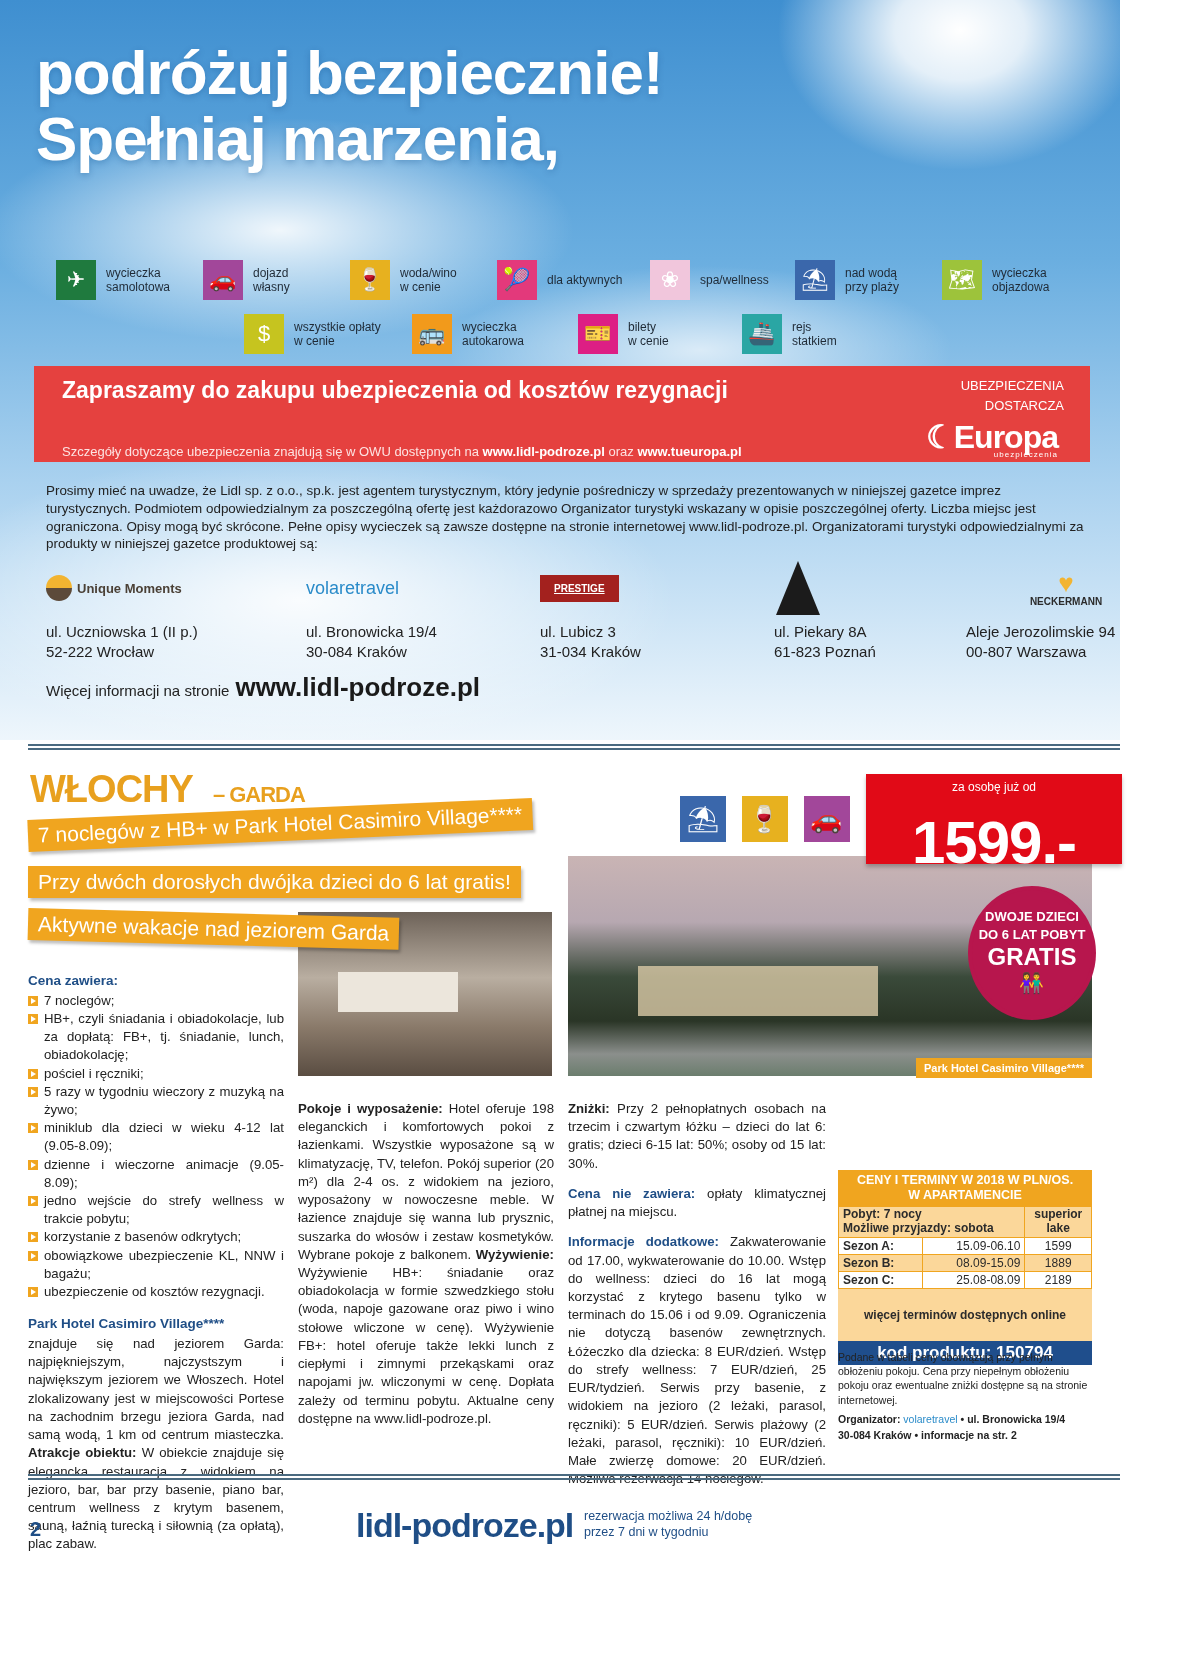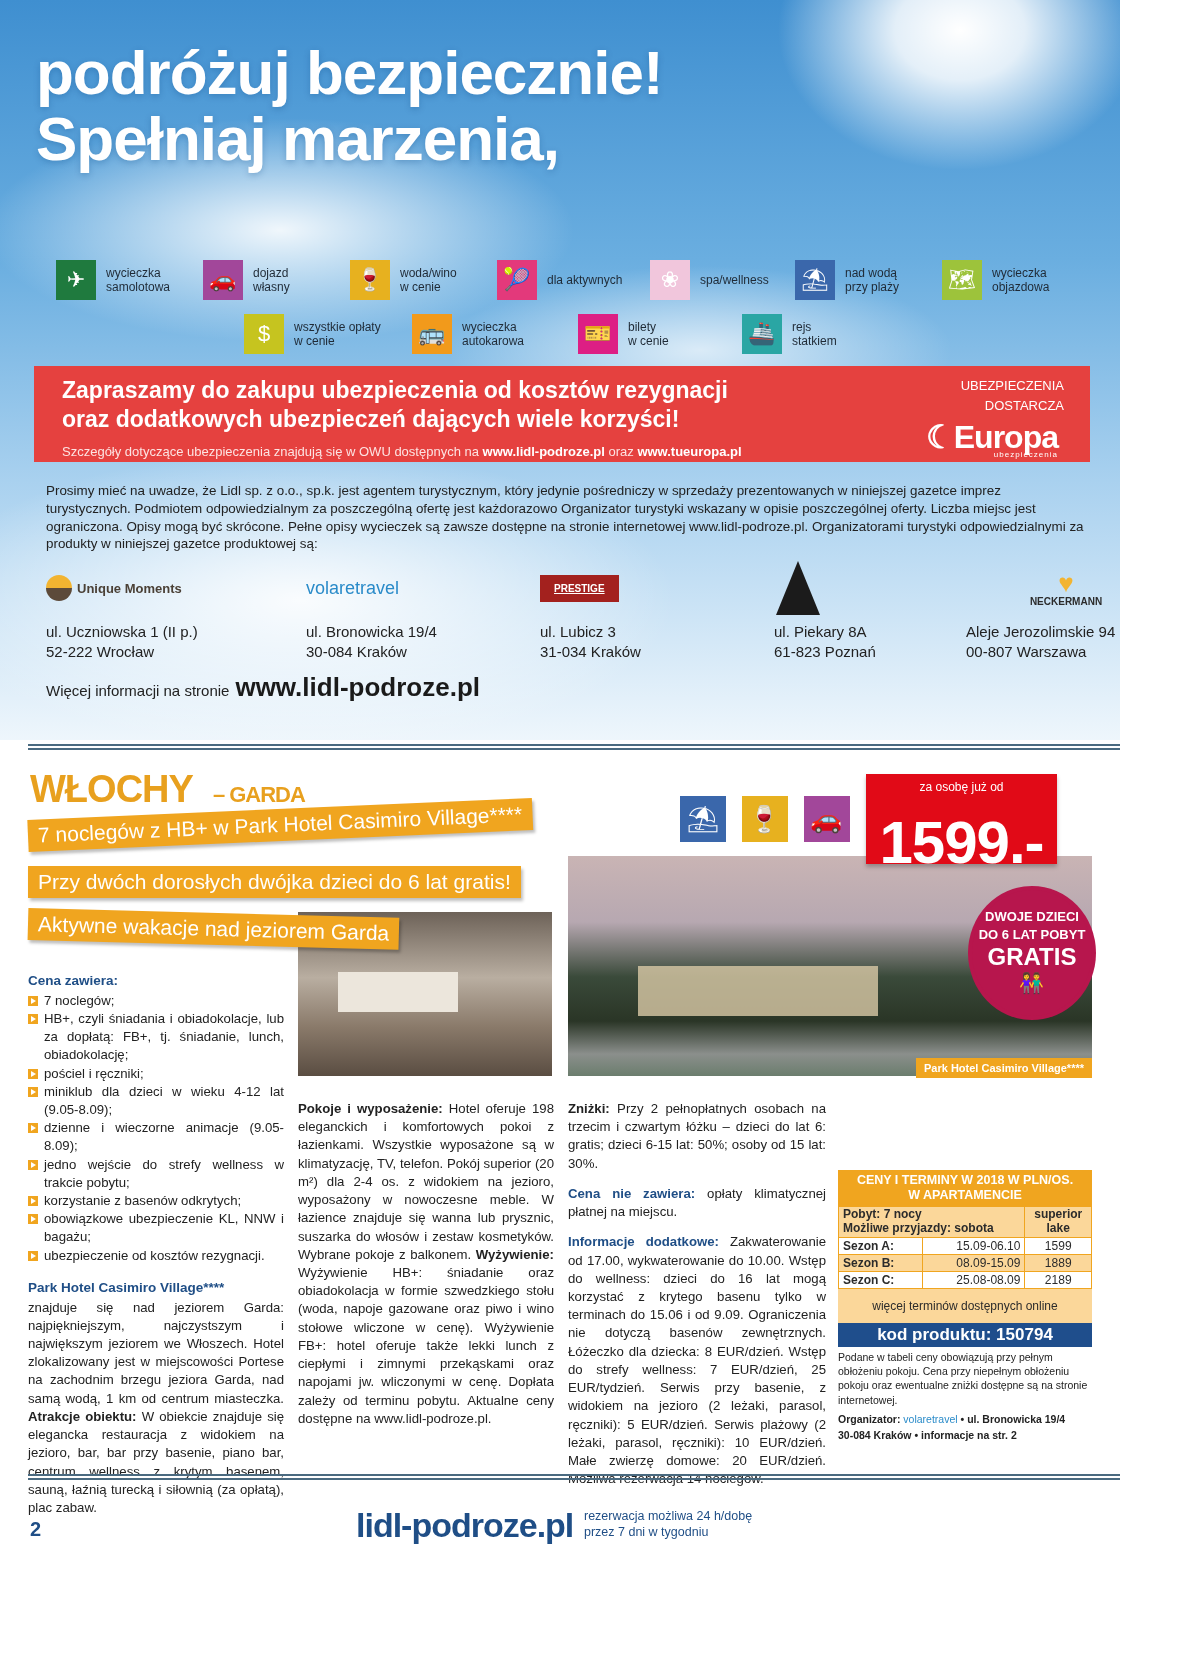--- a/index.html
+++ b/index.html
@@ -36,21 +36,21 @@
 .r1{left:28px;top:820px;transform:rotate(-2.5deg);transform-origin:left}
 .r2{left:28px;top:866px}
 .r3{left:28px;top:908px;transform:rotate(1.5deg);transform-origin:left}
 .photo1{position:absolute;left:298px;top:912px;width:254px;height:164px;background:linear-gradient(180deg,#6d6258 0%,#b9aea1 40%,#8a7a6a 70%,#5a4d42 100%)}
 .photo1:before{content:"";position:absolute;left:40px;top:60px;width:120px;height:40px;background:#ece6dc}
 .photo2{position:absolute;left:568px;top:856px;width:524px;height:220px;background:linear-gradient(180deg,#c9b4b4 0%,#b7a8b1 30%,#3a4a3a 55%,#2a3526 75%,#8b8f8c 90%,#6b7d6d 100%)}
 .photo2:before{content:"";position:absolute;left:70px;top:110px;width:240px;height:50px;background:#d9c9a6;opacity:.8}
 .photo-cap{position:absolute;right:0;bottom:-2px;background:#f0a51f;color:#fff;font-size:11px;font-weight:bold;padding:4px 8px}
 .mini-icons{position:absolute;left:680px;top:796px;display:flex;gap:16px}
 .mini-icons .icon-box{width:46px;height:46px;font-size:26px}
-.pricebox{position:absolute;left:866px;top:774px;width:191px;height:90px;background:#e10a17;color:#fff;text-align:center;box-shadow:0 3px 4px rgba(0,0,0,.25)}
+.pricebox{position:absolute;left:866px;top:774px;width:256px;height:90px;background:#e10a17;color:#fff;text-align:center;box-shadow:0 3px 4px rgba(0,0,0,.25)}
 .pricebox .pl{font-size:12px;margin-top:6px}
 .pricebox .pv{font-size:60px;font-weight:bold;line-height:1;margin-top:19px;letter-spacing:-1px}
 .badge{position:absolute;left:972px;top:890px;width:120px;height:126px;background:#b7164d;border-radius:50%;color:#fff;text-align:center;padding-top:18px;box-shadow:0 0 0 4px #b7164d}
 .badge .b1{font-size:13px;font-weight:bold;line-height:1.35}
 .badge .b2{font-size:24px;font-weight:bold}
 .badge .b3{font-size:20px}
 .col{position:absolute;font-size:13.2px;line-height:1.38;color:#222;text-align:justify}
 .col h4{color:#1f4e86;font-size:13.5px;font-weight:bold;margin-bottom:1px}
 .col ul{list-style:none}
 .col li{position:relative;padding-left:16px}
@@ -59,21 +59,21 @@
 .blue{color:#1f4e86;font-weight:bold}
 .c1{left:28px;top:972px;width:256px}
 .c2{left:298px;top:1100px;width:256px}
 .c3{left:568px;top:1100px;width:258px}
 .pt{position:absolute;left:838px;top:1170px;width:254px;font-size:12px}
 .pt-head{background:#f0a51f;color:#fff;font-weight:bold;text-align:center;font-size:12.5px;line-height:1.2;padding:3px 2px}
 .pt table{width:100%;border-collapse:collapse}
 .pt td{border:1px solid #f0a51f;padding:1px 4px;font-size:12px}
 .pt .hdr td{background:#fbd79a;font-weight:bold;line-height:1.15}
 .pt .alt td{background:#fbd79a}
-.pt .more{background:#fbd79a;text-align:center;font-weight:normal;padding:10px;font-size:12px}
+.pt .more{background:#fbd79a;text-align:center;font-weight:bold;padding:19px;font-size:12px}
 .pt .code{background:#1f4e8c;color:#fff;text-align:center;font-weight:bold;font-size:17px;padding:2px}
 .note{position:absolute;left:838px;top:1350px;width:254px;font-size:10.5px;line-height:1.35;color:#222}
 .orgline{position:absolute;left:838px;top:1412px;width:254px;font-size:10.5px;font-weight:bold;line-height:1.5;color:#222}
 .footer-num{position:absolute;left:30px;top:1518px;font-size:20px;font-weight:bold;color:#1f4e86}
 .footer-brand{position:absolute;left:356px;top:1506px;font-size:34px;font-weight:bold;color:#1f4e86;letter-spacing:-1px}
 .footer-sub{position:absolute;left:584px;top:1508px;font-size:12.5px;color:#1f4e86;line-height:1.3;white-space:pre-line}
 </style>
 </head>
 <body>
 
@@ -135,21 +135,20 @@
   </div>
   <div class="icon-item" style="left:742px;top:314px">
     <div class="icon-box" style="background:#2aa6a4">🚢</div>
     <div class="icon-label">rejs
 statkiem</div>
   </div>
 
   <div class="banner">
     <div class="banner-h">
       <div>Zapraszamy do zakupu ubezpieczenia od kosztów rezygnacji</div>
-      <div>oraz dodatkowych ubezpieczeń dających wiele korzyści!</div>
     </div>
     <div class="banner-s">
       <span>Szczegóły dotyczące ubezpieczenia znajdują się w OWU dostępnych na </span><b>www.lidl-podroze.pl</b><span> oraz </span><b>www.tueuropa.pl</b>
     </div>
     <div class="banner-r">
       <div>UBEZPIECZENIA</div>
       <div>DOSTARCZA</div>
     </div>
     <div class="europa">
       <span>☾</span><span>Europa</span>
@@ -233,20 +232,21 @@
     <div class="b2">GRATIS</div>
     <div class="b3">👫</div>
   </div>
 
   <div class="col c1">
     <h4>Cena zawiera:</h4>
     <ul>
       <li>7 noclegów;</li>
       <li>HB+, czyli śniadania i obiadokolacje, lub za dopłatą: FB+, tj. śniadanie, lunch, obiadokolację;</li>
       <li>pościel i ręczniki;</li>
+      <li>5 razy w tygodniu wieczory z muzyką na żywo;</li>
       <li>miniklub dla dzieci w wieku 4-12 lat (9.05-8.09);</li>
       <li>dzienne i wieczorne animacje (9.05-8.09);</li>
       <li>jedno wejście do strefy wellness w trakcie pobytu;</li>
       <li>korzystanie z basenów odkrytych;</li>
       <li>obowiązkowe ubezpieczenie KL, NNW i bagażu;</li>
       <li>ubezpieczenie od kosztów rezygnacji.</li>
     </ul>
     <h4 style="margin-top:14px">Park Hotel Casimiro Village****</h4>
     <div>
       <span>znajduje się nad jeziorem Garda: najpiękniejszym, najczystszym i największym jeziorem we Włoszech. Hotel zlokalizowany jest w miejscowości Portese na zachodnim brzegu jeziora Garda, nad samą wodą, 1 km od centrum miasteczka.</span>

